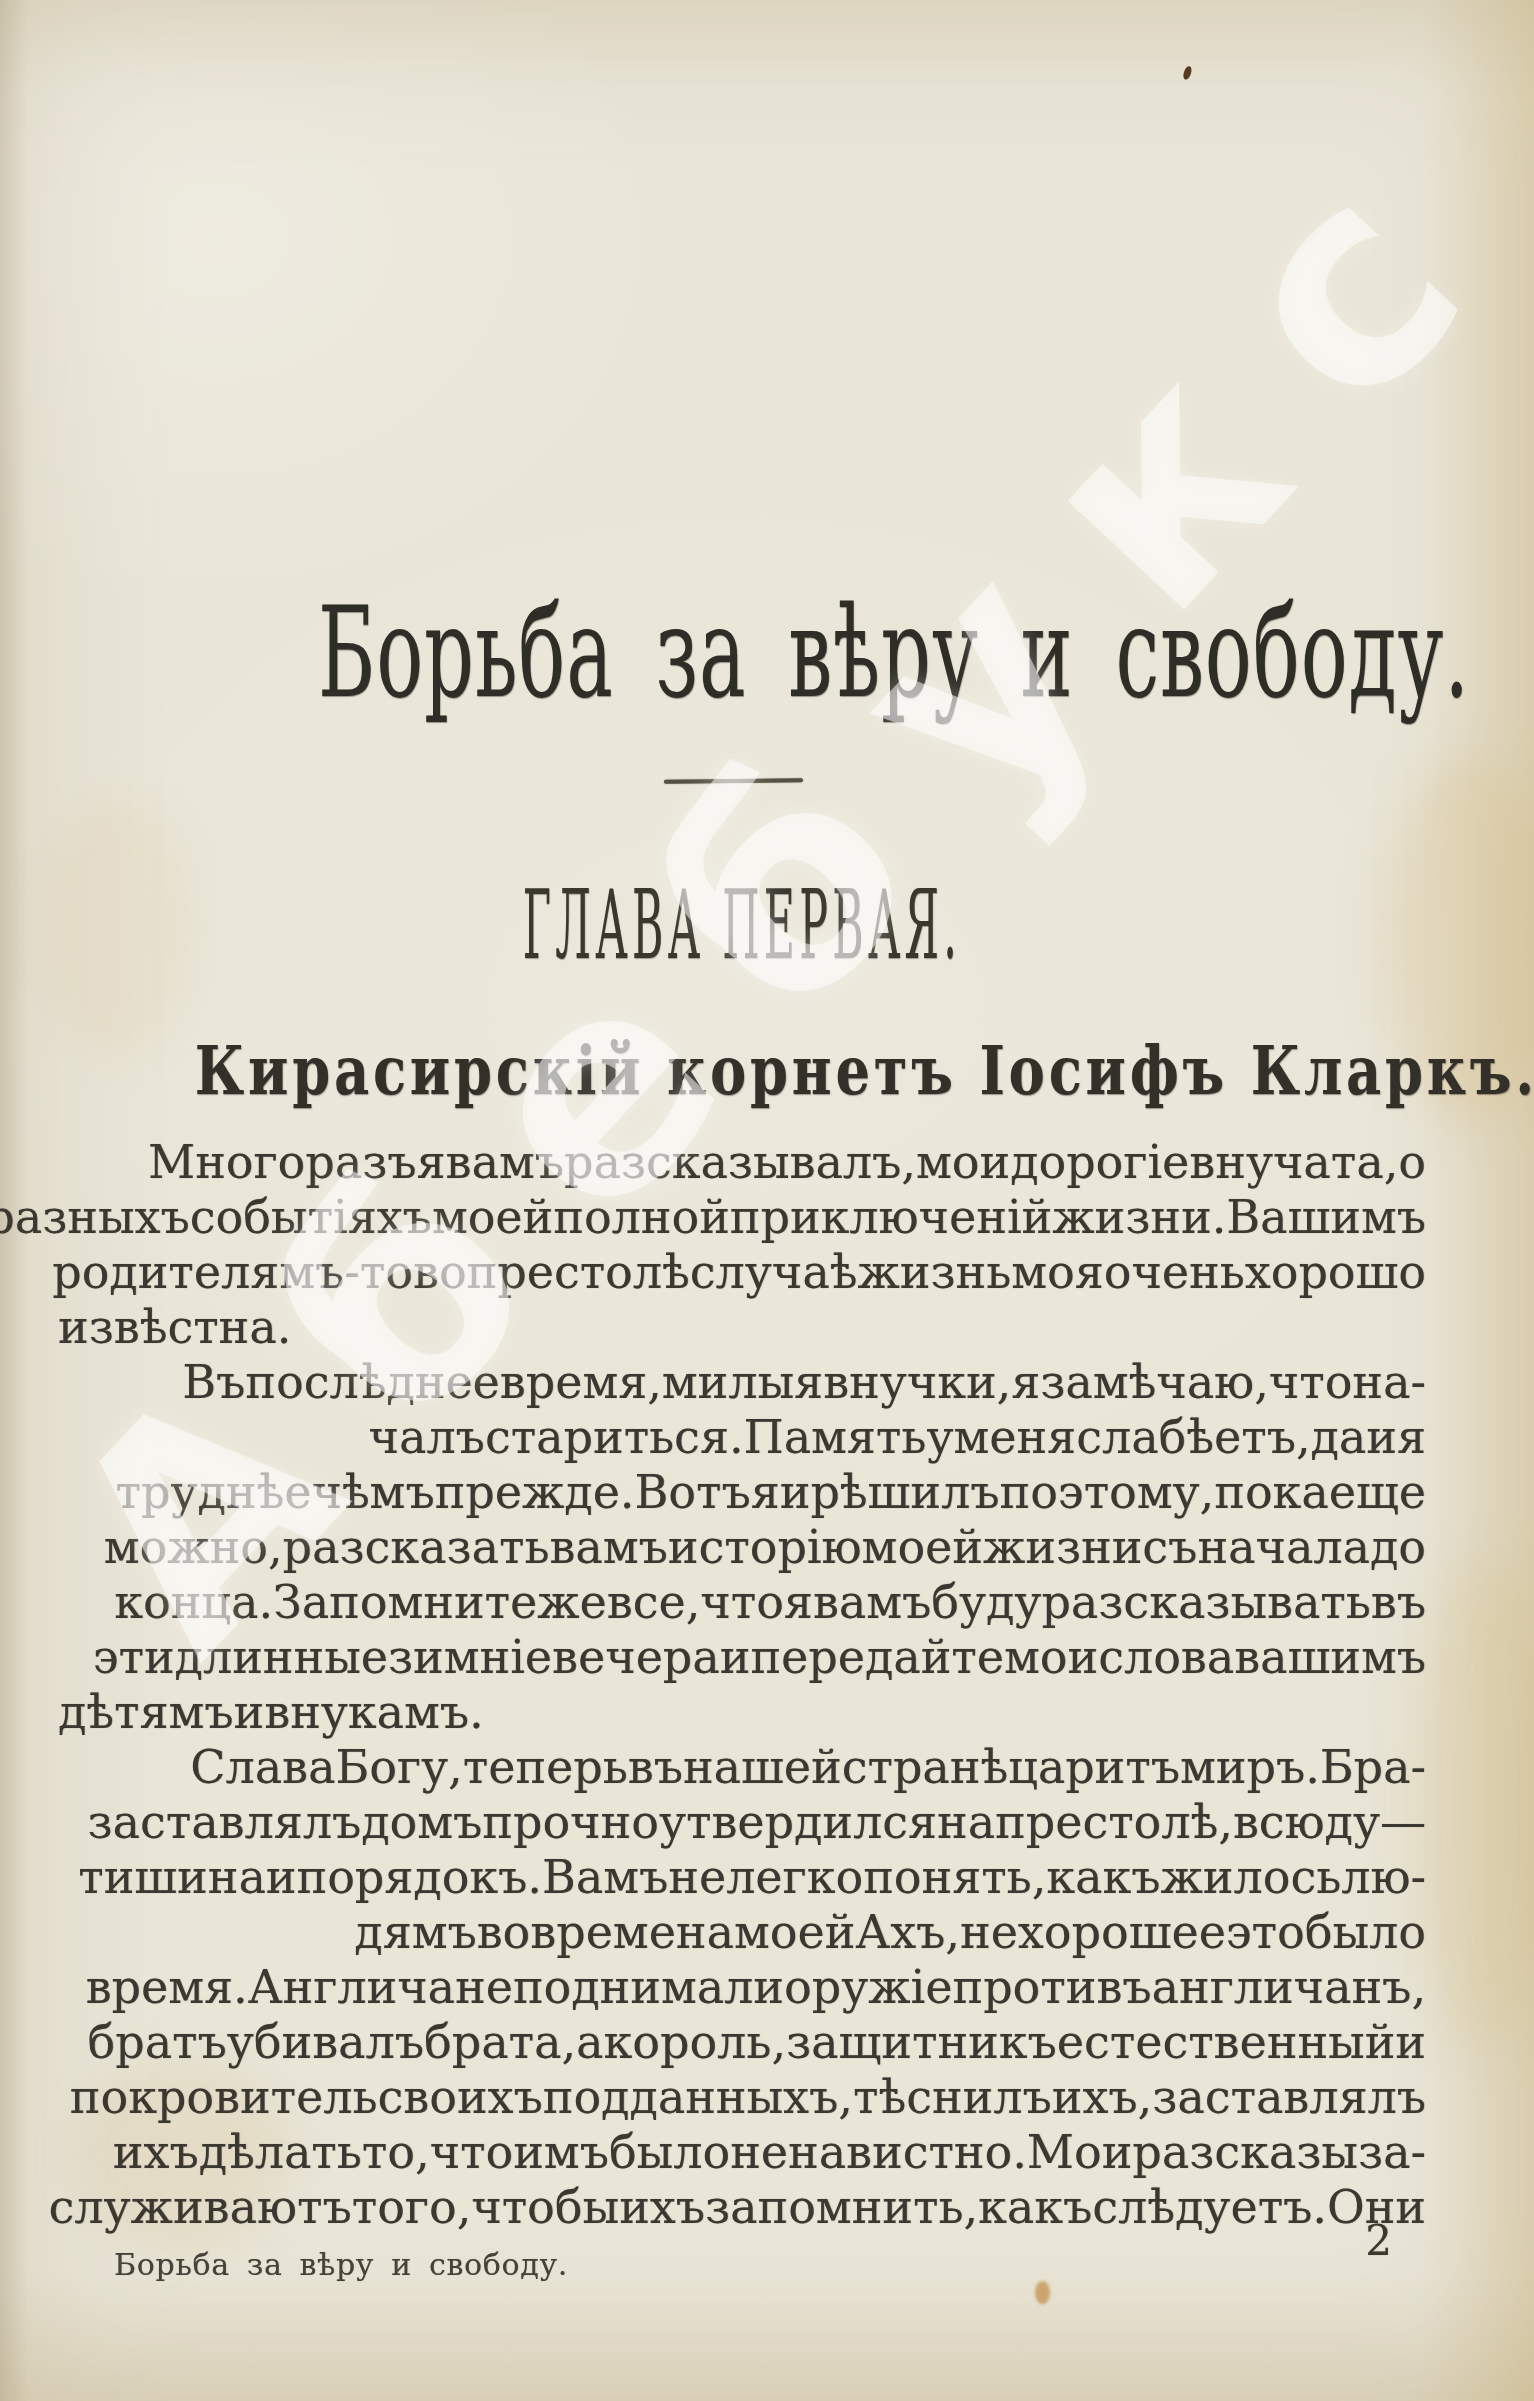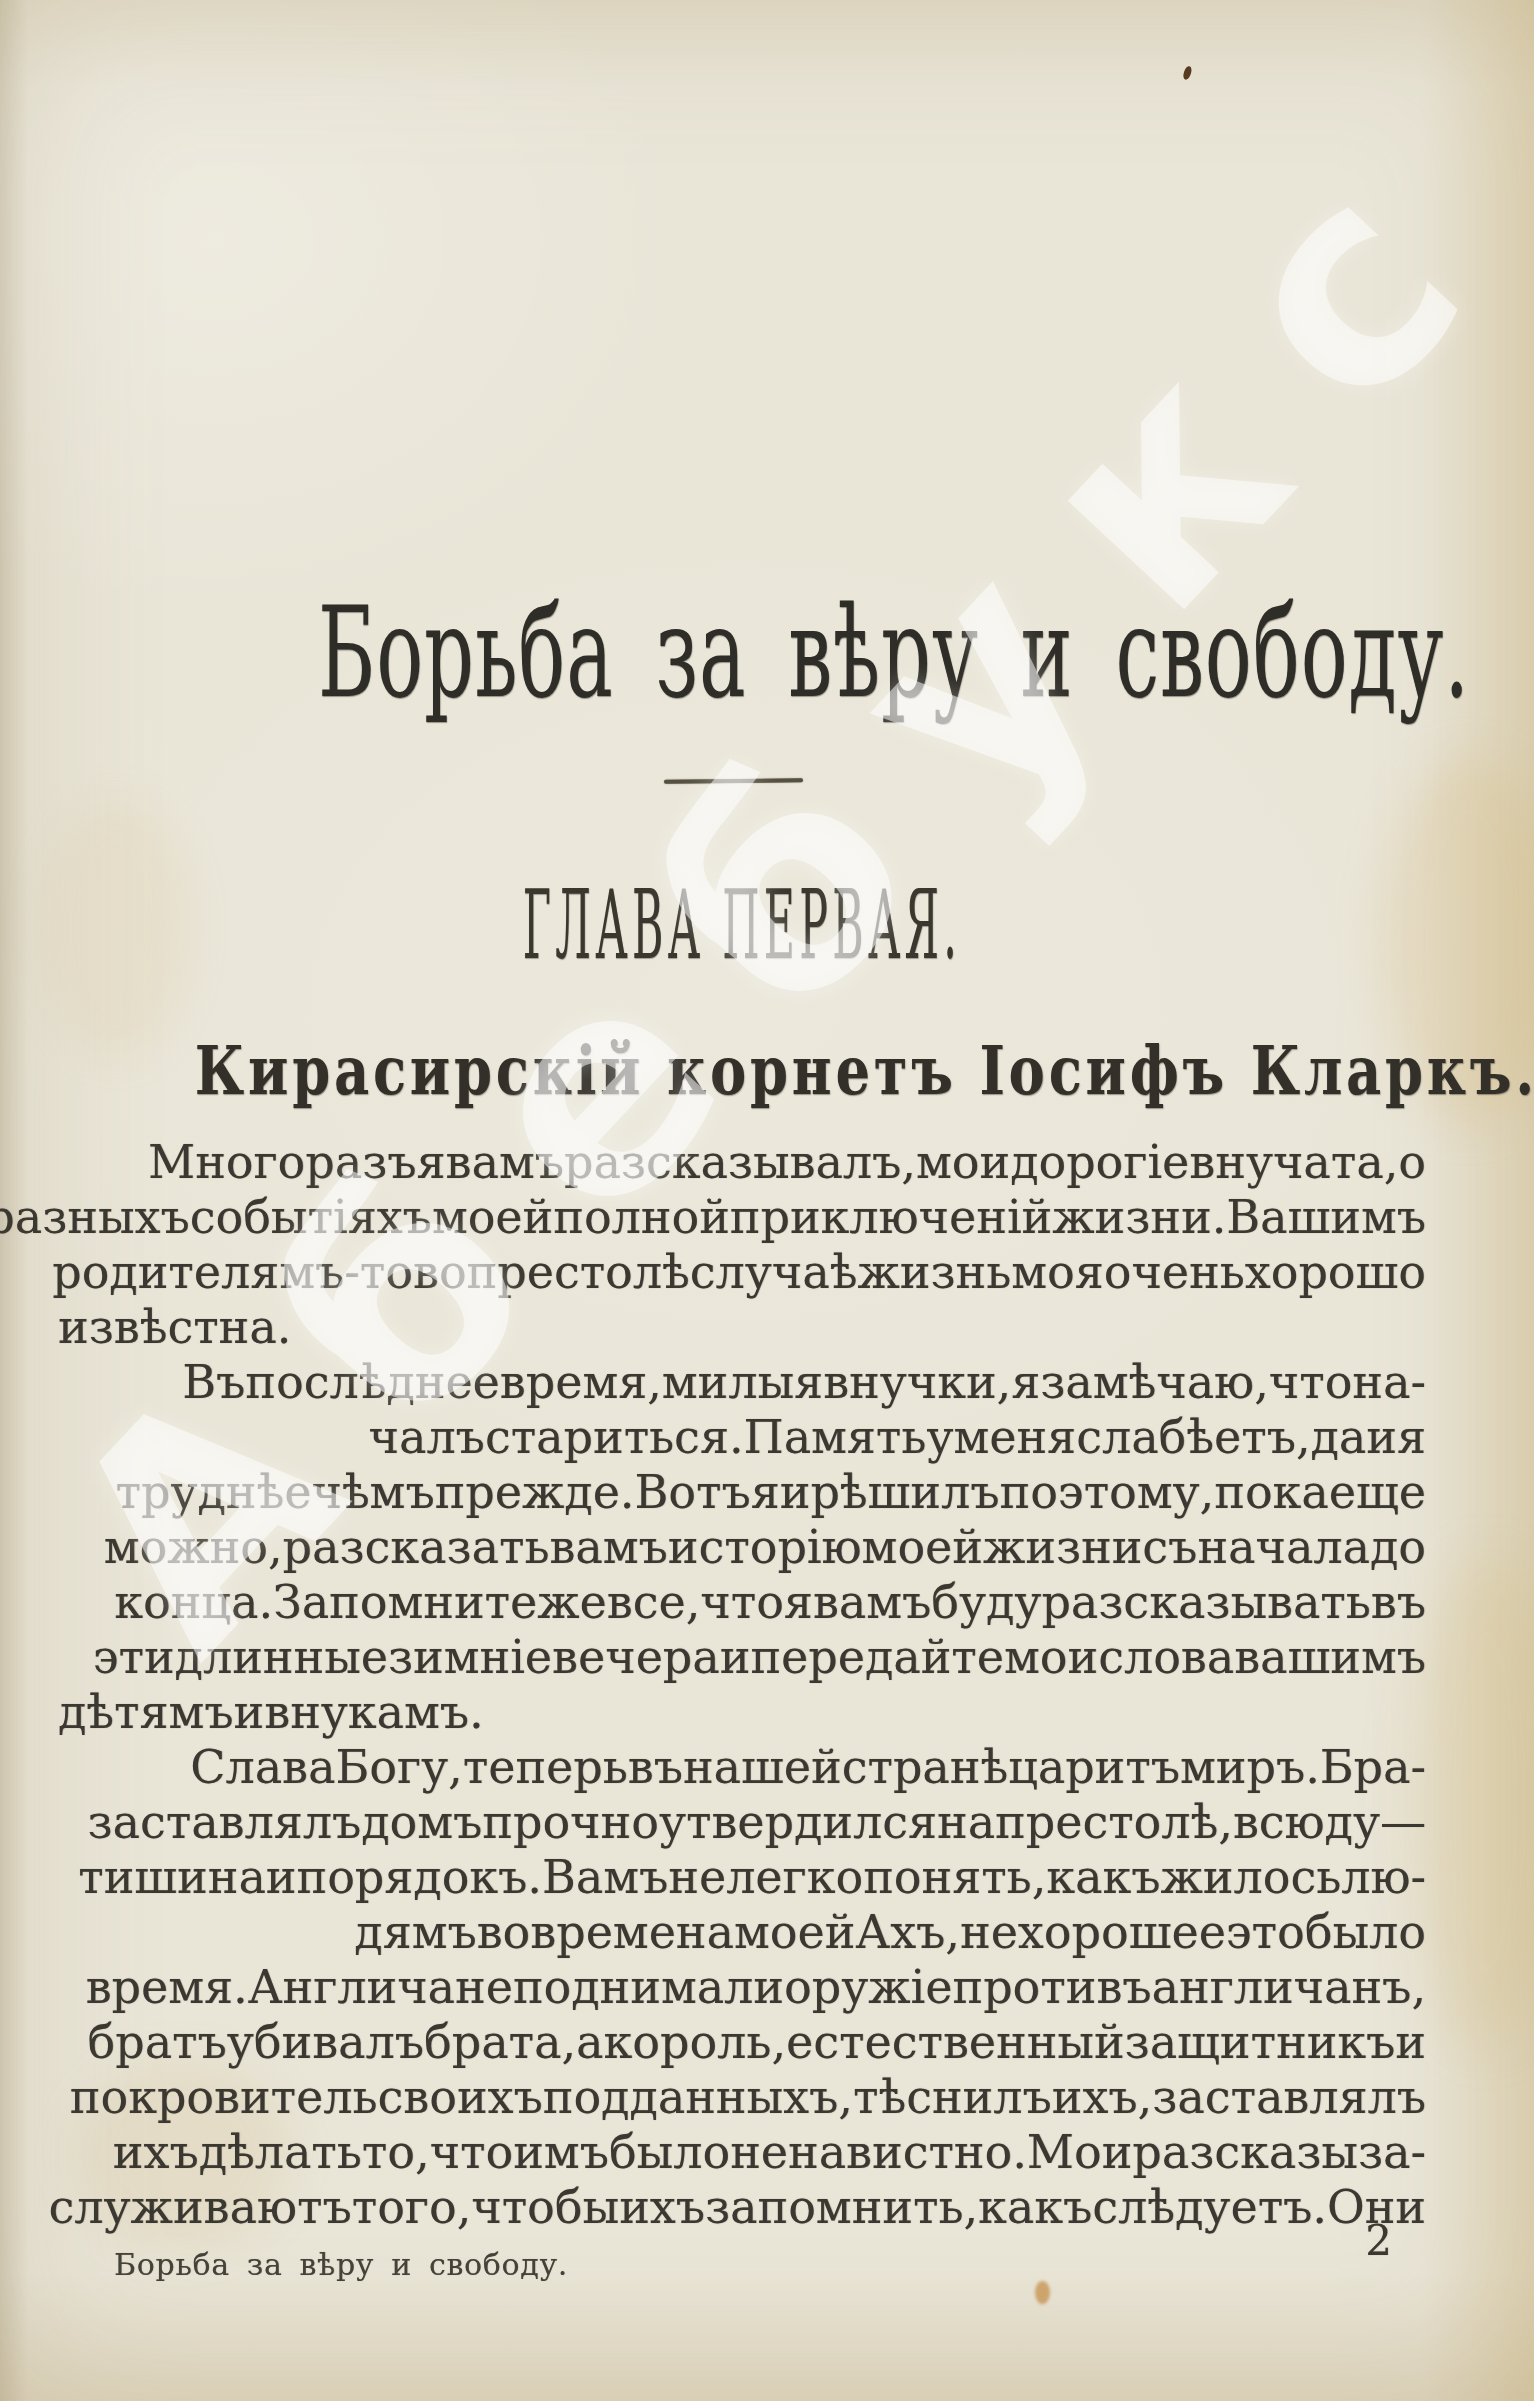--- a/index.html
+++ b/index.html
@@ -280,22 +280,22 @@
           <span>оружіе</span>
           <span>противъ</span>
           <span>англичанъ,</span>
         </div>
       <div class="line">
           <span>братъ</span>
           <span>убивалъ</span>
           <span>брата,</span>
           <span>а</span>
           <span>король,</span>
+          <span>защитникъ</span>
           <span>естественный</span>
-          <span>защитникъ</span>
           <span>и</span>
         </div>
       <div class="line">
           <span>покровитель</span>
           <span>своихъ</span>
           <span>подданныхъ,</span>
           <span>тѣснилъ</span>
           <span>ихъ,</span>
           <span>заставлялъ</span>
         </div>

